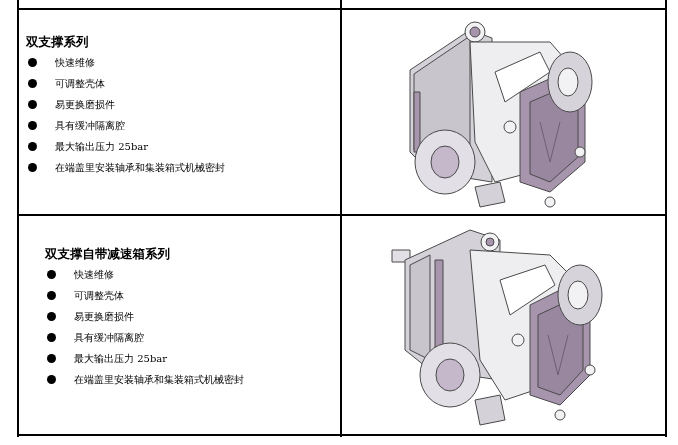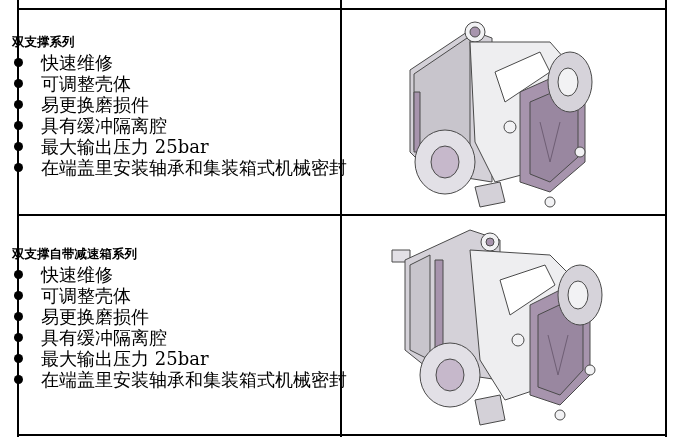--- a/index.html
+++ b/index.html
@@ -1,23 +1,23 @@
 <!DOCTYPE html>
 <html><head>
   <meta charset="utf-8">
   <style>
     html, body { margin: 0; padding: 0; background: #ffffff; }
     body { width: 678px; height: 445px; position: relative; overflow: hidden;
            font-family: "DejaVu Serif", "Liberation Serif", serif; color: #000; }
     .hline { position: absolute; height: 2px; background: #000; }
     .vline { position: absolute; width: 2px; background: #000; }
-    .cell-text { position: absolute; left: 12px; text-align: right; }
+    .cell-text { position: absolute; left: 26px; text-align: right; }
     .title { font-size: 12.5px; font-weight: bold; height: 21px; line-height: 21px; white-space: nowrap; }
     ul { list-style: none; margin: 0; padding: 0; }
-    li { position: relative; height: 21px; line-height: 21px; font-size: 18px; white-space: nowrap; }
+    li { position: relative; height: 21px; line-height: 21px; font-size: 10px; white-space: nowrap; }
     .bullet { position: absolute; left: 2px; top: 6px; width: 9px; height: 9px; border-radius: 50%; background: #000; }
     .item-text { position: absolute; left: 29px; top: 0; }
     .pump { position: absolute; }
   </style>
 </head>
 <body>
 
 <div class="hline" style="left:18px; top:8px; width:649px;"></div>
 <div class="hline" style="left:18px; top:214px; width:649px;"></div>
 <div class="hline" style="left:18px; top:434px; width:649px;"></div>
@@ -48,21 +48,21 @@
         <span class="bullet"></span>
         <span class="item-text">最大输出压力 25bar</span>
       </li>
     <li>
         <span class="bullet"></span>
         <span class="item-text">在端盖里安装轴承和集装箱式机械密封</span>
       </li>
   </ul>
 </div>
 
-<div class="cell-text" style="top:243px;">
+<div class="cell-text" style="top:243px;margin-left:19px;">
   <div class="title">双支撑自带减速箱系列</div>
   <ul>
     <li>
         <span class="bullet"></span>
         <span class="item-text">快速维修</span>
       </li>
     <li>
         <span class="bullet"></span>
         <span class="item-text">可调整壳体</span>
       </li>

